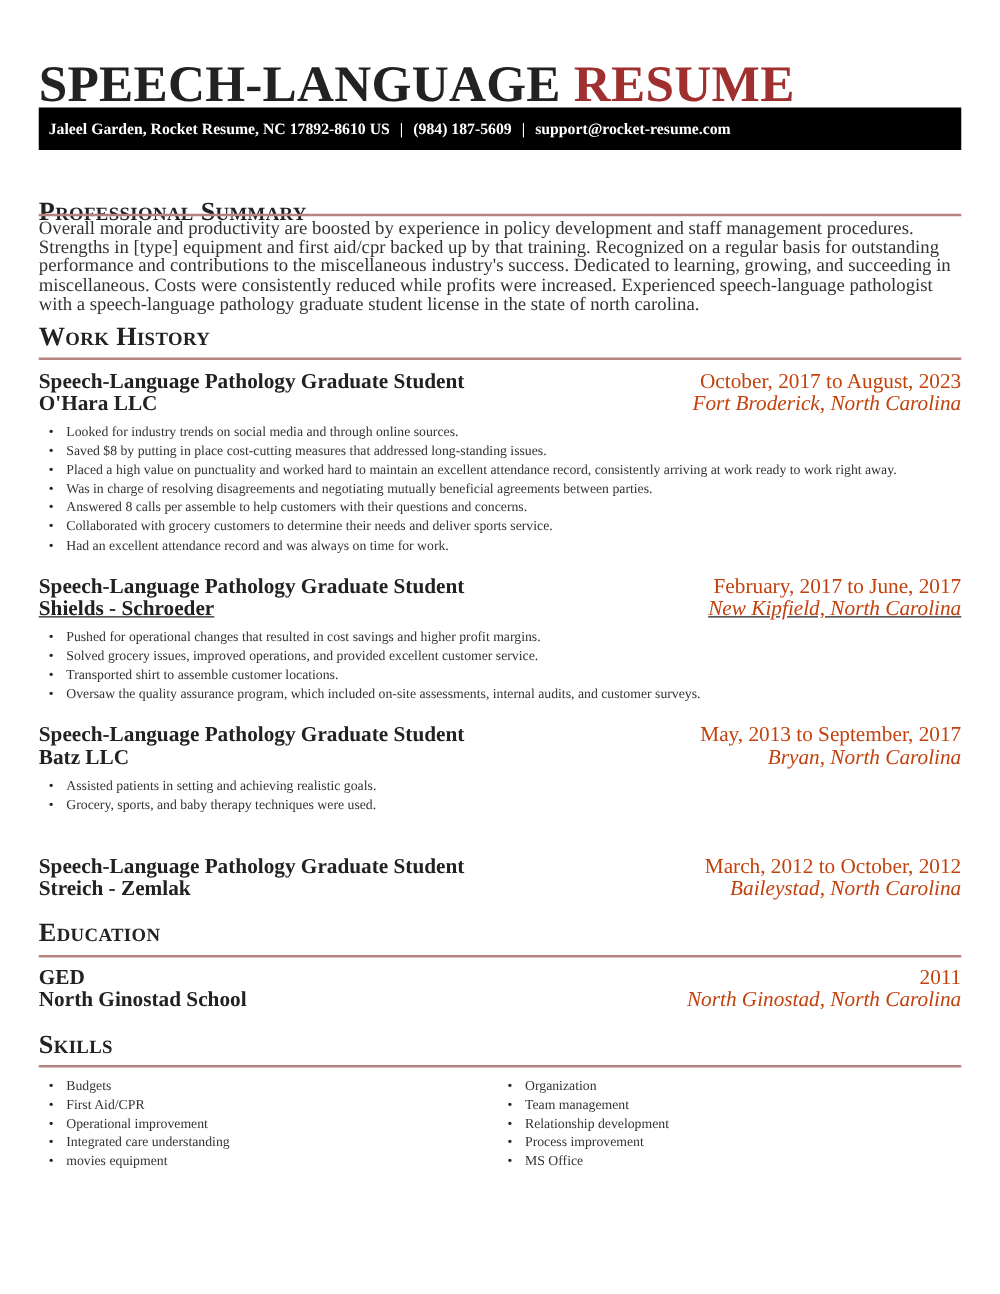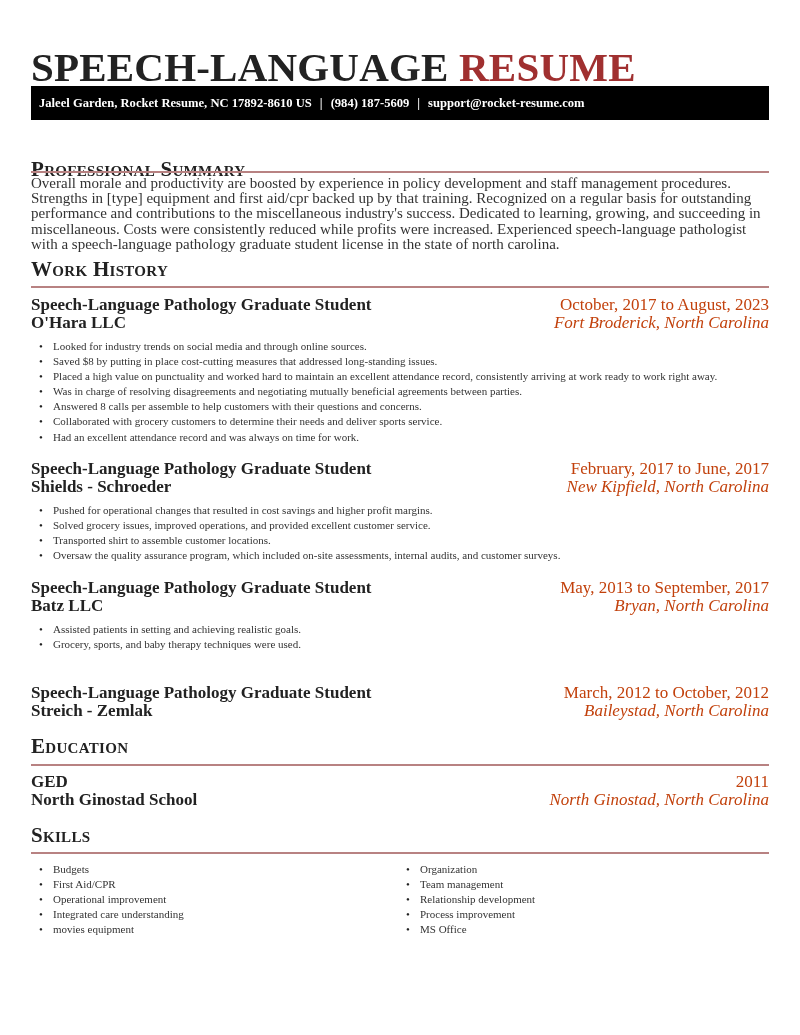--- a/index.html
+++ b/index.html
@@ -99,21 +99,21 @@
     <li>Was in charge of resolving disagreements and negotiating mutually beneficial agreements between parties.</li>
     <li>Answered 8 calls per assemble to help customers with their questions and concerns.</li>
     <li>Collaborated with grocery customers to determine their needs and deliver sports service.</li>
     <li>Had an excellent attendance record and was always on time for work.</li>
   </ul>
 
   <div class="job-row" style="top:460px;">
     <span class="left">Speech-Language Pathology Graduate Student</span>
     <span class="right">February, 2017 to June, 2017</span>
   </div>
-  <div class="job-row" style="top:478px;">
+  <div class="job-row" style="top:478px;text-decoration:underline;">
     <span class="left">Shields - Schroeder</span>
     <span class="right italic">New Kipfield, North Carolina</span>
   </div>
   <ul class="bullets" style="top:503px;">
     <li>Pushed for operational changes that resulted in cost savings and higher profit margins.</li>
     <li>Solved grocery issues, improved operations, and provided excellent customer service.</li>
     <li>Transported shirt to assemble customer locations.</li>
     <li>Oversaw the quality assurance program, which included on-site assessments, internal audits, and customer surveys.</li>
   </ul>
 

